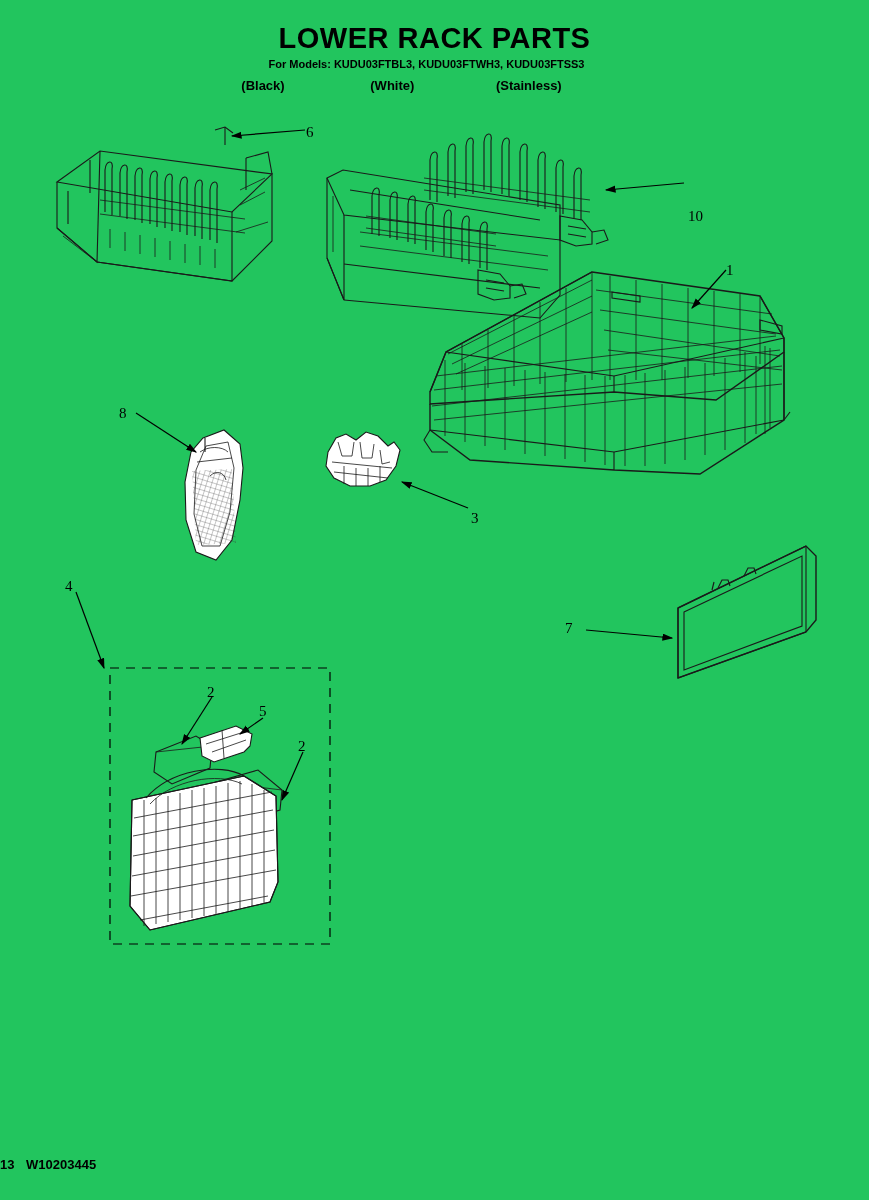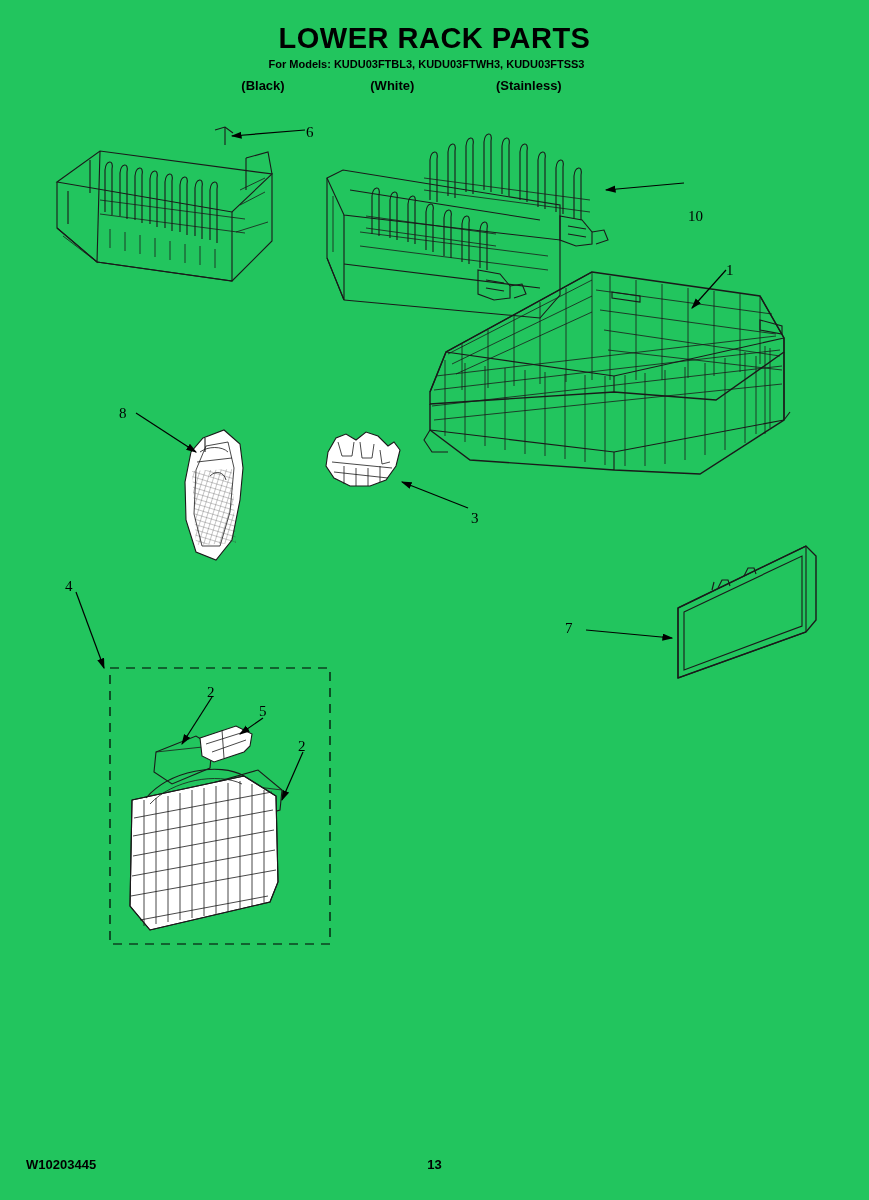--- a/index.html
+++ b/index.html
@@ -66,21 +66,20 @@
     bottom: 28px;
     font-size: 13px;
     font-weight: bold;
     margin-top: 28px;
   }
   .footer-center {
     position: absolute;
     left: 0;
     bottom: 28px;
     width: 869px;
-    text-align: center;
     font-size: 13px;
     font-weight: bold;
   }
   svg.art {
     position: absolute;
     top: 0;
     left: 0;
     width: 869px;
     height: 1200px;
   }

